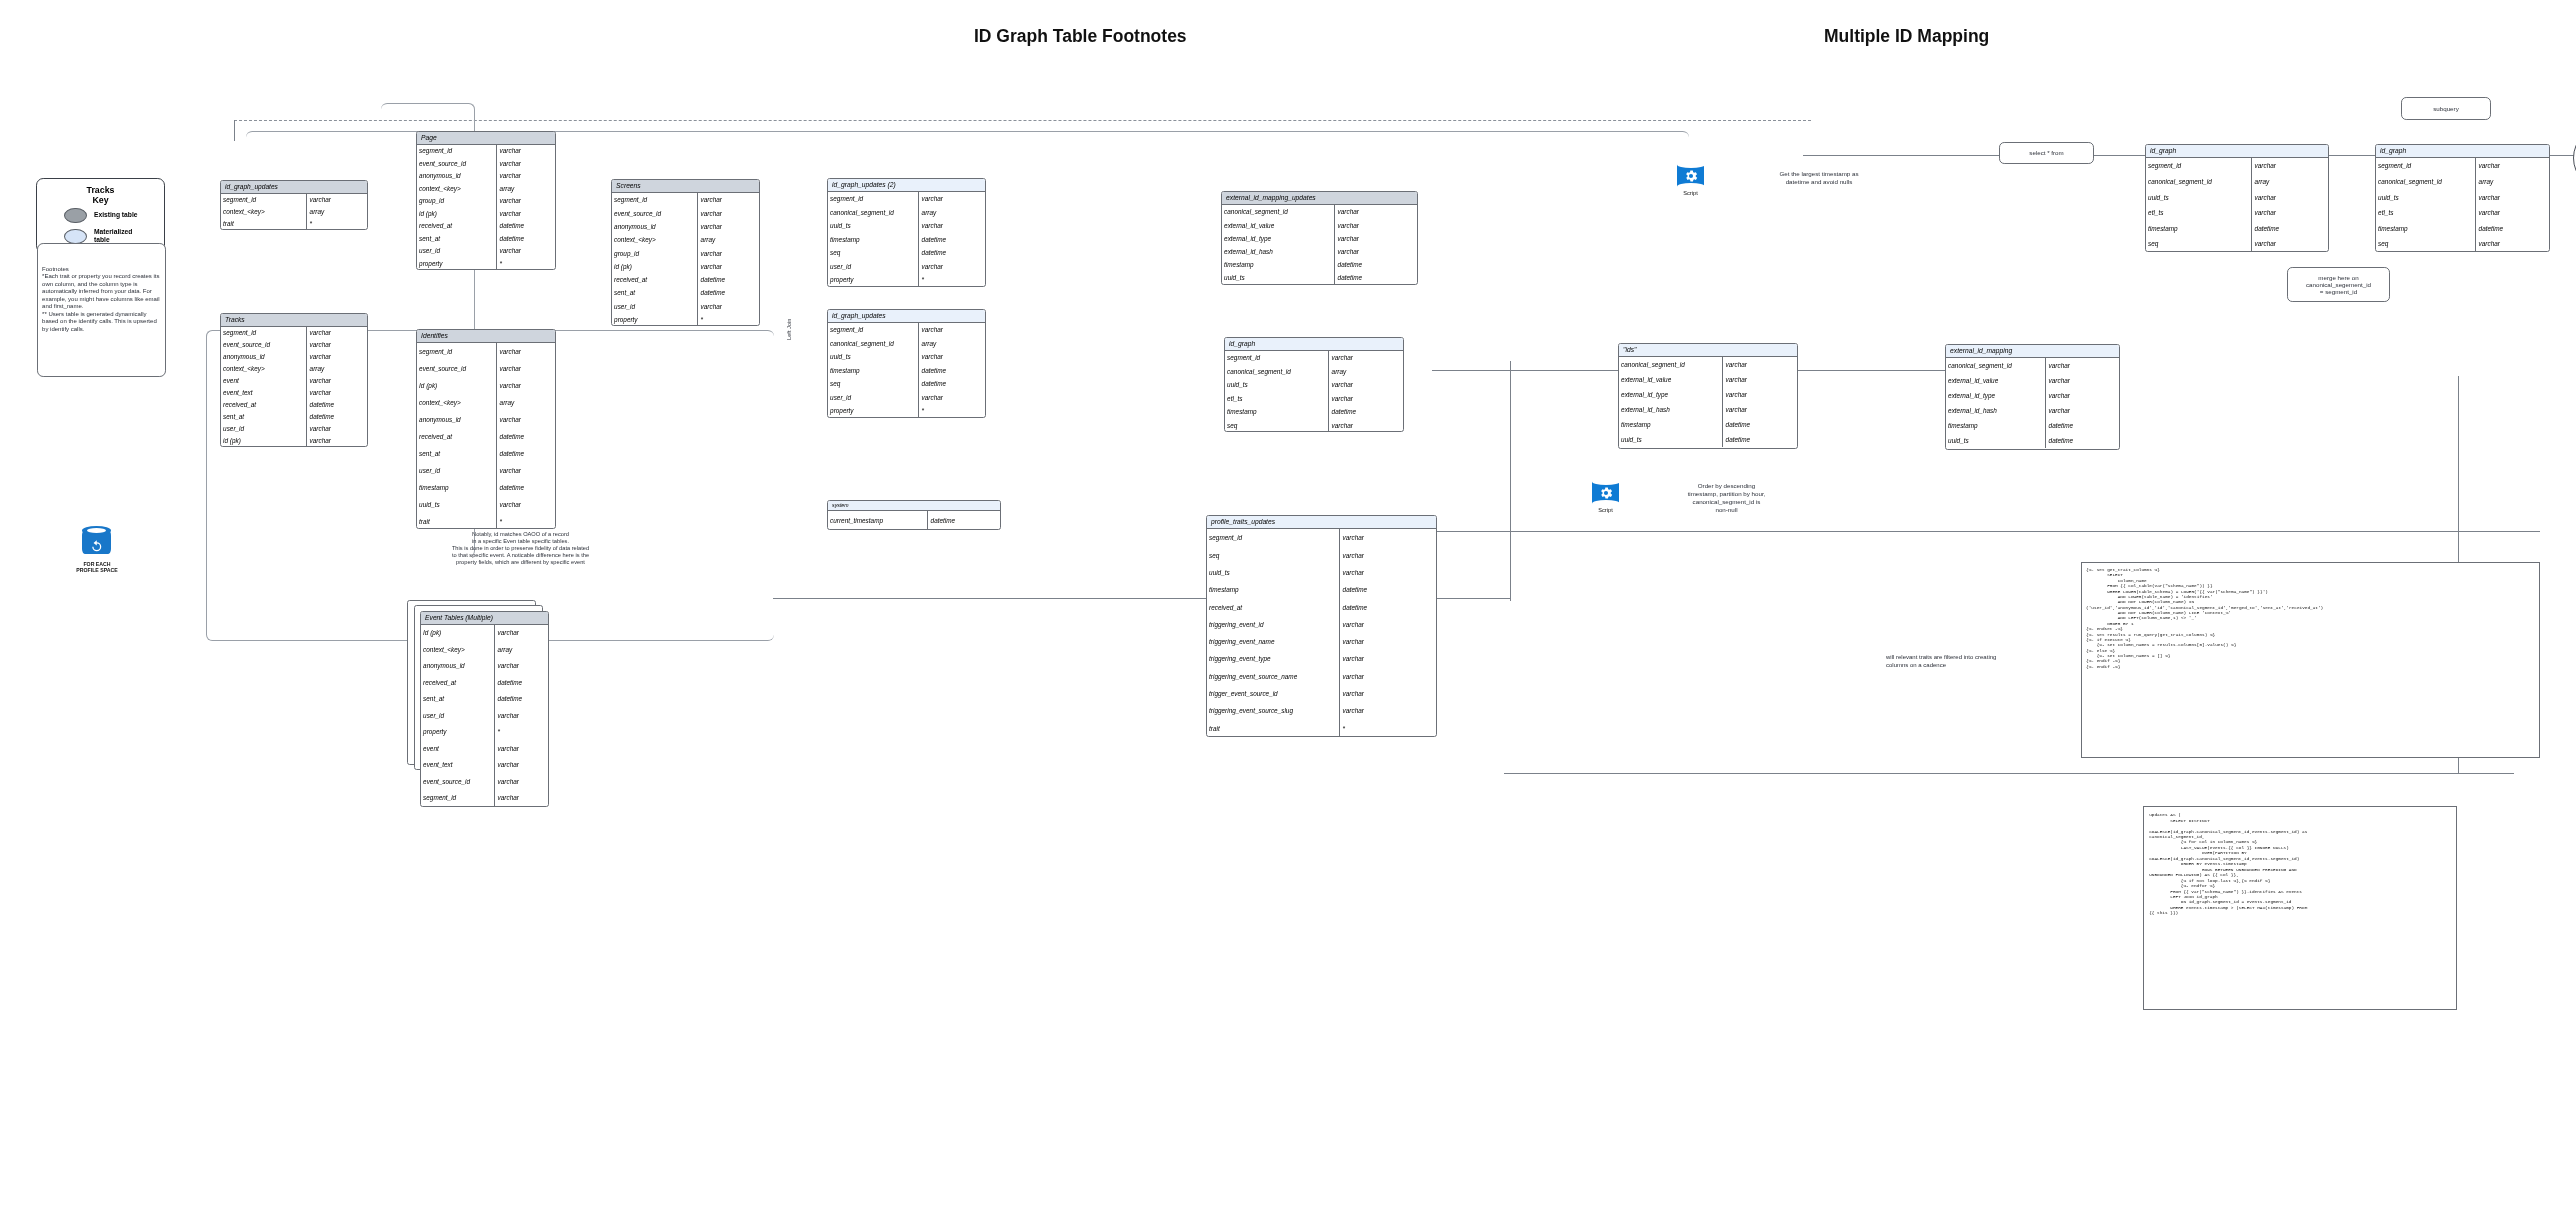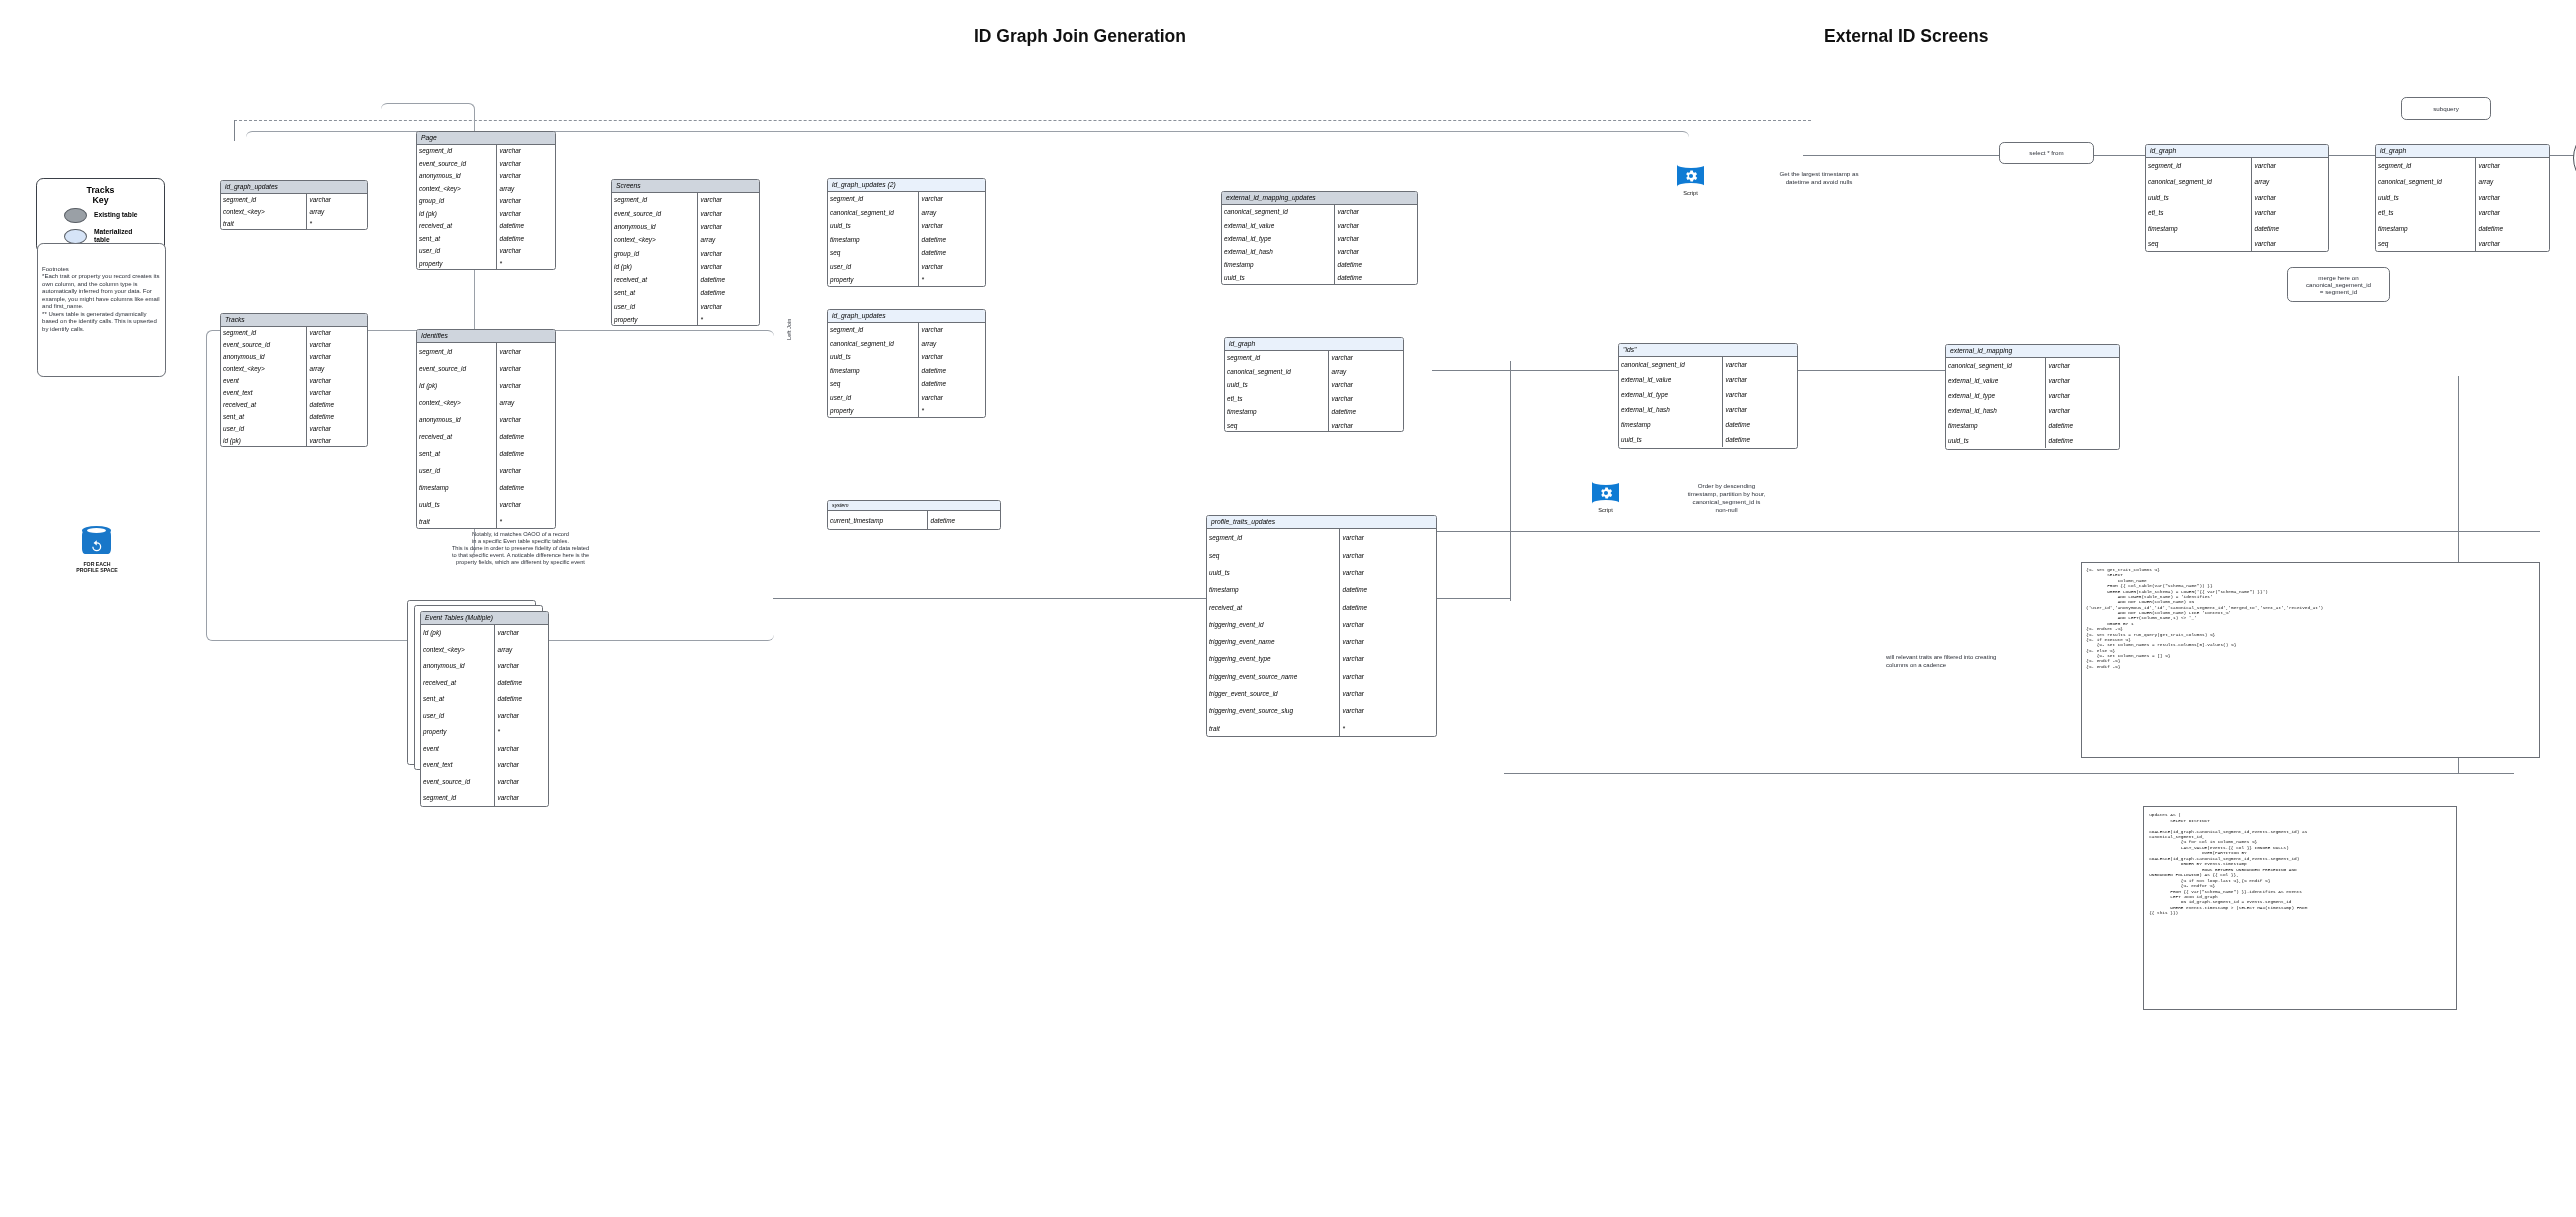--- a/index.html
+++ b/index.html
@@ -55,22 +55,22 @@
   .vline,.hline{position:absolute;background:#7b818a;}
   .dashline{position:absolute;border-top:0.5px dashed #8a9099;}
   .groupbox{position:absolute;border:0.5px solid #9aa0a8;border-radius:6.2px;}
   .rot{position:absolute;transform-origin:0 0;white-space:nowrap;color:#2b2f38;}
 </style>
 </head>
 <body>
 
 <div id="canvas">
 
-  <div class="sec-title" style="left:974px;top:26px;">ID Graph Join Generation</div>
-  <div class="sec-title" style="left:1824px;top:26px;">External ID Screens</div>
+  <div class="sec-title" style="left:974px;top:26px;">ID Graph Table Footnotes</div>
+  <div class="sec-title" style="left:1824px;top:26px;">Multiple ID Mapping</div>
 
   <div class="keybox" style="left:36px;top:178px;width:129px;height:75px;">
     <div class="keytitle" style="margin-top:6.2px;">Tracks</div>
     <div class="keytitle">Key</div>
     <div class="swatch sw-existing" style="left:27px;top:29px;"></div>
     <div class="keylabel" style="left:57px;top:32px;">Existing table</div>
     <div class="swatch sw-mat" style="left:27px;top:50px;"></div>
     <div class="keylabel" style="left:57px;top:49px;white-space:pre-line;">Materialized
 table</div>
   </div>

